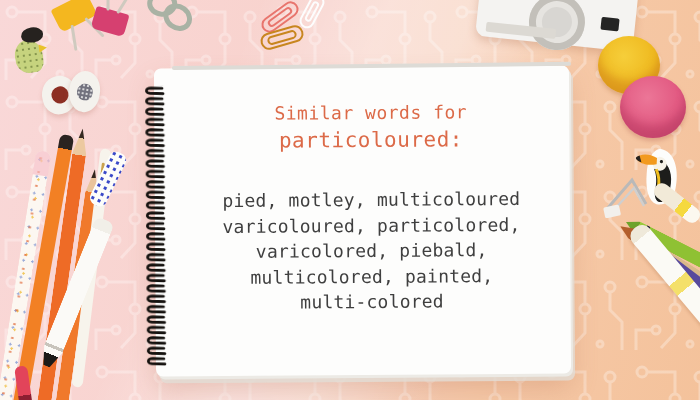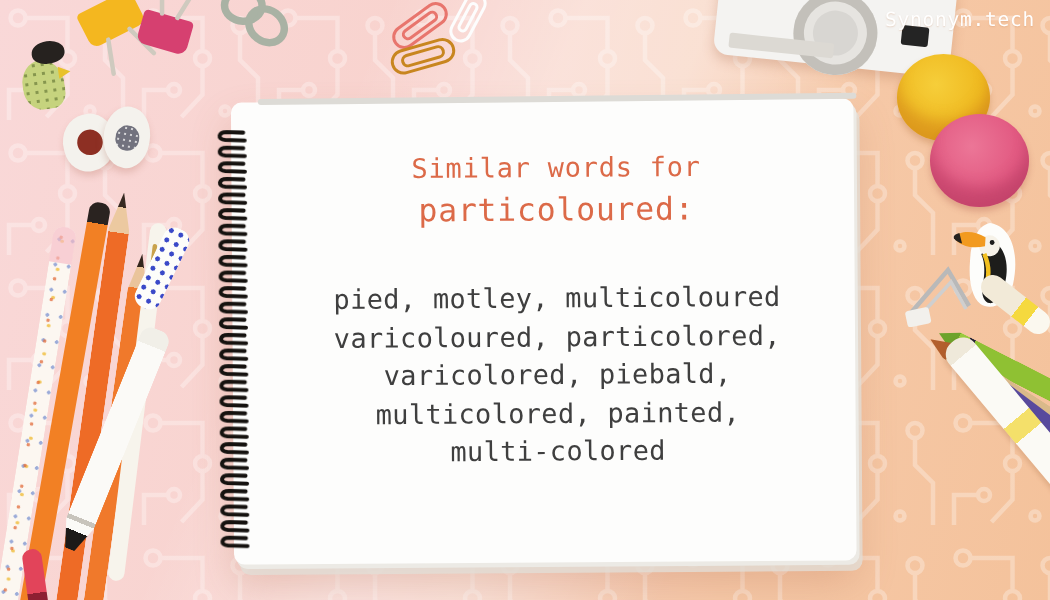--- a/index.html
+++ b/index.html
@@ -194,21 +194,20 @@
 
   <div class="rod p-speckle"></div>
   <div class="rod p-orangeA"></div>
   <div class="rod p-orangeB"></div>
   <div class="rod p-orangeC"></div>
   <div class="rod pen-white"></div>
   <div class="rod washi"></div>
   <div class="rod marker-angled"></div>
   <div class="rod pencil-red-bottom"></div>
 
-  <div class="brand">Synonym.tech</div>
 
   <div class="notebook">
     <div class="page-edge"></div>
     <svg class="spiral" width="26" height="281" viewBox="0 0 26 281">
       <defs>
         <pattern id="coil" x="0" y="0" width="26" height="10.4" patternUnits="userSpaceOnUse">
           <path d="M21 3 L10 2.6 C4.5 2.6 3.5 7.4 9 7.8 L22 8.3" stroke="#15120f" stroke-width="2.7" fill="none" stroke-linecap="round"></path>
         </pattern>
       </defs>
       <rect x="0" y="0" width="26" height="281" fill="url(#coil)"></rect>

